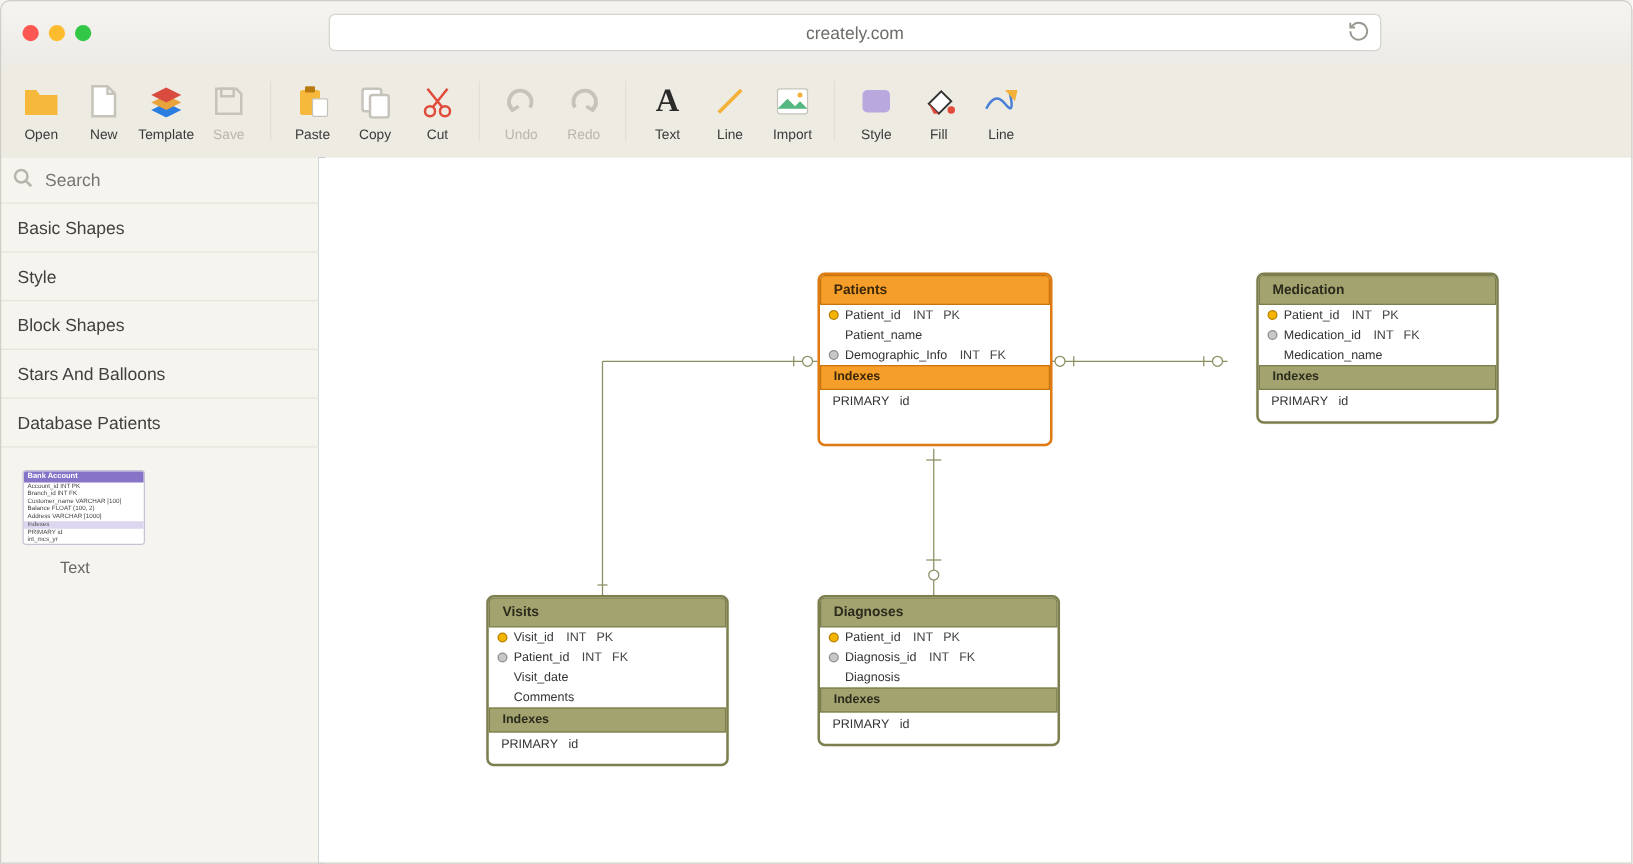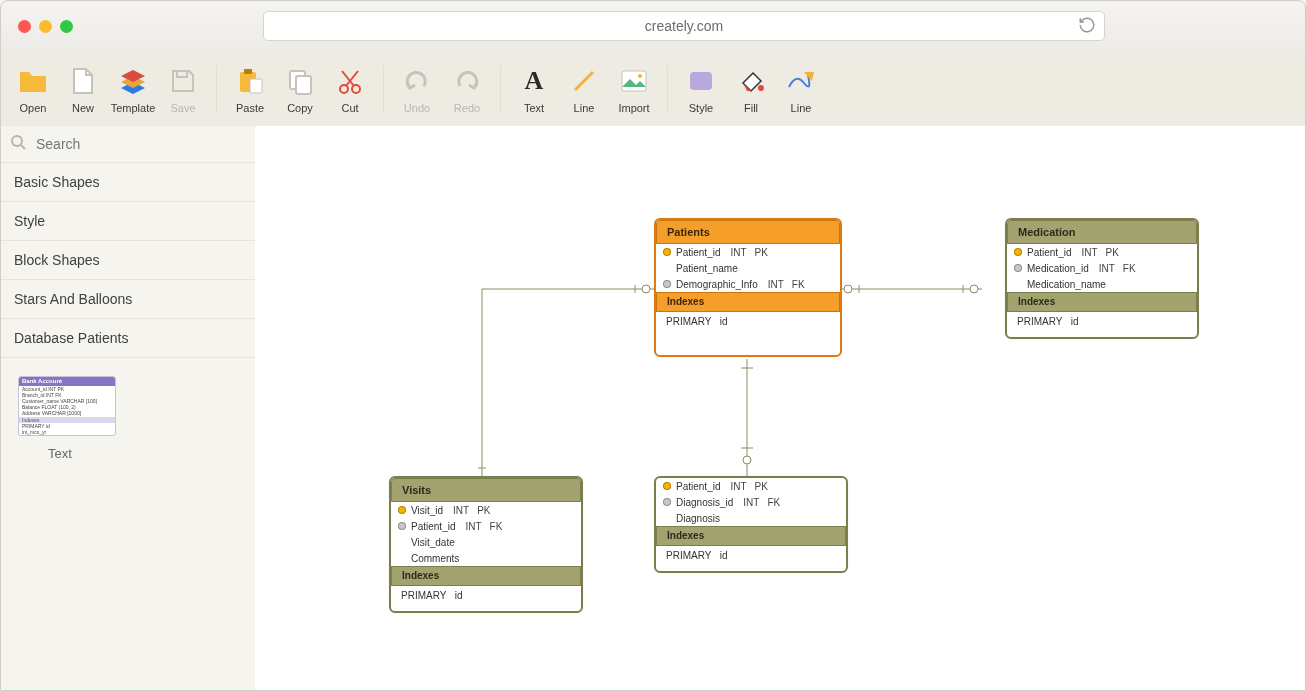--- a/index.html
+++ b/index.html
@@ -290,20 +290,21 @@
       <div class="ent-row">
           <span class="k nk"></span>
           <span class="nm">Comments</span>
         </div>
     </div>
     <div class="ent-idx-hdr">Indexes</div>
     <div class="ent-idx"><span>PRIMARY</span>&nbsp;&nbsp;&nbsp;<span>id</span></div>
   </div>
 
   <div class="ent olive" style="left:399px;top:350px;width:190px">
+    <div class="ent-hdr">Diagnoses</div>
     <div class="ent-body">
       <div class="ent-row">
           <span class="k pk"></span>
           <span class="nm">Patient_id</span>
           <span class="tp">INT</span>
           <span class="ky">PK</span>
         </div>
       <div class="ent-row">
           <span class="k fk"></span>
           <span class="nm">Diagnosis_id</span>

